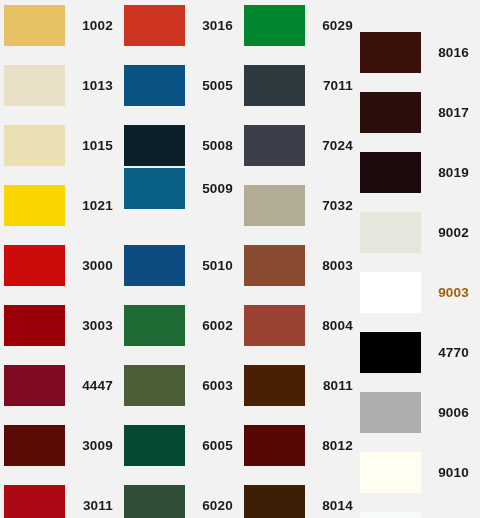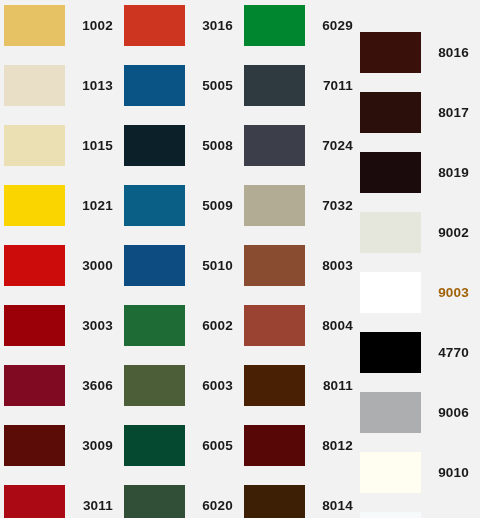--- a/index.html
+++ b/index.html
@@ -86,21 +86,21 @@
       <div class="color-entry" style="top: 240px;">
         <div class="swatch-box" title="#cc0b0b" style="background: rgb(204, 11, 11);"></div>
         <div class="swatch-label" style="color: rgb(26, 26, 26);">3000</div>
       </div>
       <div class="color-entry" style="top: 300px;">
         <div class="swatch-box" title="#9b0008" style="background: rgb(155, 0, 8);"></div>
         <div class="swatch-label" style="color: rgb(26, 26, 26);">3003</div>
       </div>
       <div class="color-entry" style="top: 360px;">
         <div class="swatch-box" title="#800a21" style="background: rgb(128, 10, 33);"></div>
-        <div class="swatch-label" style="color: rgb(26, 26, 26);">3606</div>
+        <div class="swatch-label" style="color: rgb(26, 26, 26);">4447</div>
       </div>
       <div class="color-entry" style="top: 420px;">
         <div class="swatch-box" title="#5c0c07" style="background: rgb(92, 12, 7);"></div>
         <div class="swatch-label" style="color: rgb(26, 26, 26);">3009</div>
       </div>
       <div class="color-entry" style="top: 480px;">
         <div class="swatch-box" title="#ab0a14" style="background: rgb(171, 10, 20);"></div>
         <div class="swatch-label" style="color: rgb(26, 26, 26);">3011</div>
       </div>
     </div>
@@ -110,21 +110,21 @@
         <div class="swatch-label" style="color: rgb(26, 26, 26);">3016</div>
       </div>
       <div class="color-entry" style="top: 60px;">
         <div class="swatch-box" title="#0a5485" style="background: rgb(10, 84, 133);"></div>
         <div class="swatch-label" style="color: rgb(26, 26, 26);">5005</div>
       </div>
       <div class="color-entry" style="top: 120px;">
         <div class="swatch-box" title="#0b2029" style="background: rgb(11, 32, 41);"></div>
         <div class="swatch-label" style="color: rgb(26, 26, 26);">5008</div>
       </div>
-      <div class="color-entry" style="top: 180px;">
+      <div class="color-entry" style="top: 163px;">
         <div class="swatch-box" title="#0a5f87" style="background: rgb(10, 95, 135);"></div>
         <div class="swatch-label" style="color: rgb(26, 26, 26);">5009</div>
       </div>
       <div class="color-entry" style="top: 240px;">
         <div class="swatch-box" title="#0d4c81" style="background: rgb(13, 76, 129);"></div>
         <div class="swatch-label" style="color: rgb(26, 26, 26);">5010</div>
       </div>
       <div class="color-entry" style="top: 300px;">
         <div class="swatch-box" title="#1e6b35" style="background: rgb(30, 107, 53);"></div>
         <div class="swatch-label" style="color: rgb(26, 26, 26);">6002</div>

